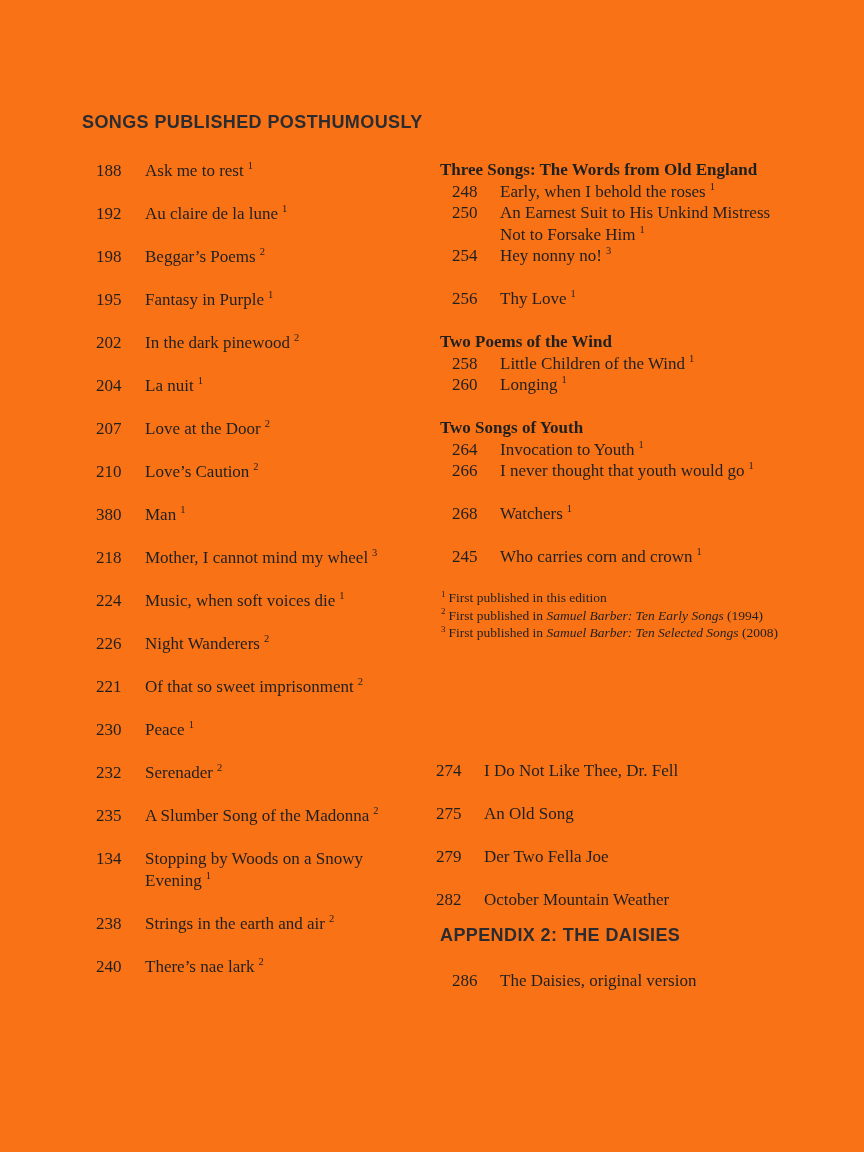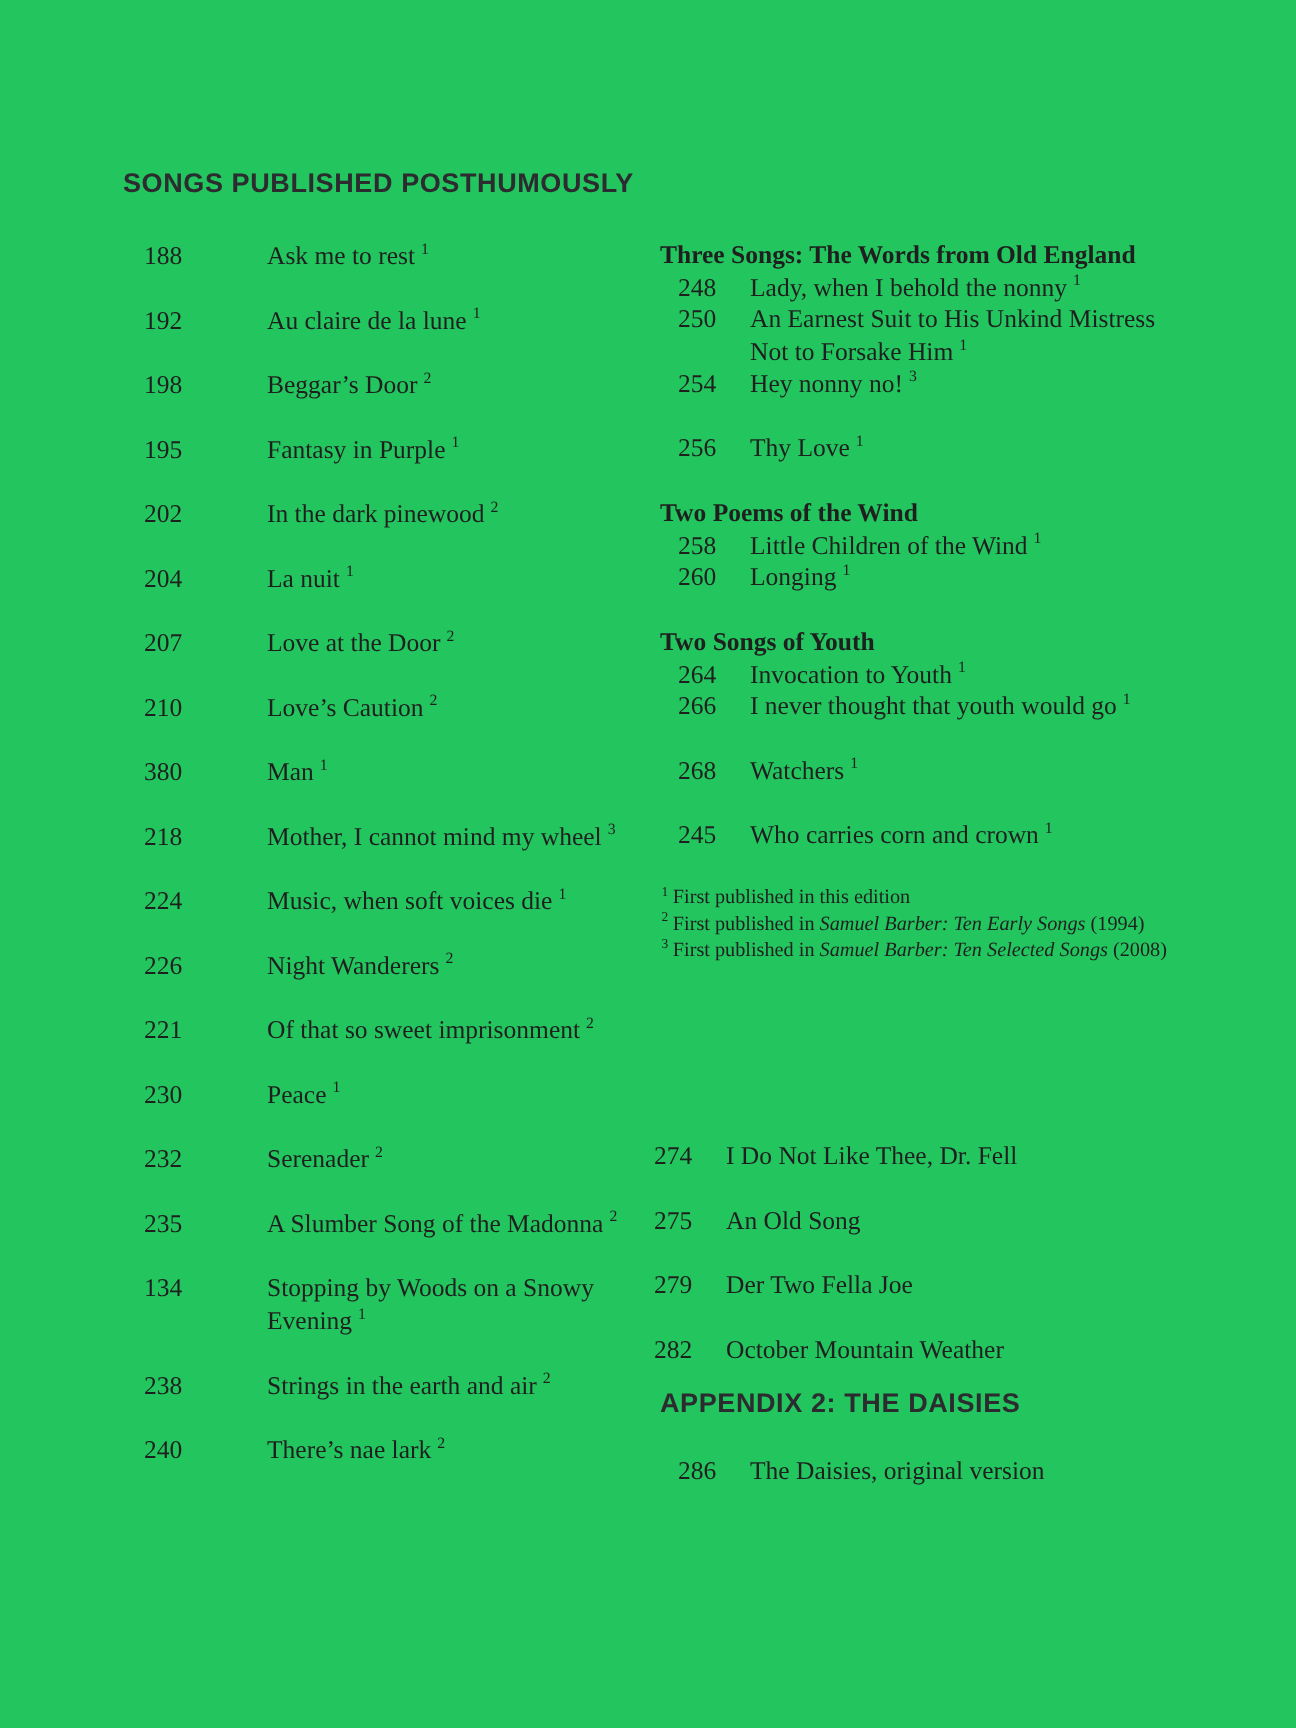--- a/index.html
+++ b/index.html
@@ -1,38 +1,38 @@
 <!DOCTYPE html>
 <html><head>
 <meta charset="utf-8">
 <style>
   html,body{margin:0;padding:0;background:#ffffff;}
   .page{
     position:relative;
     width:864px;height:1152px;
-    background:#22c55e;
+    background:#f97316;
     font-family:"Liberation Serif", serif;
     color:#1f1f1f;
     overflow:hidden;
   }
   .sans-heading{
     font-family:"Liberation Sans", sans-serif;
     font-weight:700;
     font-size:18px;
     line-height:21px;
     letter-spacing:0.4px;
     color:#2c2c30;
     margin:0;
   }
   .main-heading{position:absolute;left:82px;top:112px;}
   
   .col-left{position:absolute;left:96px;top:160px;width:335px;}
   .col-right{position:absolute;left:440px;top:159px;width:410px;font-family:Liberation Serif, serif;}
   .entry{display:flex;font-size:17px;line-height:21.5px;}
-  .col-left > .entry{margin-bottom:21.5px;gap:33px;}
+  .col-left > .entry{margin-bottom:21.5px;}
   .col-left .num{flex:none;width:49px;}
   .col-left .etitle{width:266px;}
   .rsection{margin-bottom:21.5px;}
   .gheader{font-weight:700;font-size:17px;line-height:21.5px;}
   .col-right .entry{padding-left:12px;}
   .col-right .num{flex:none;width:48px;}
   .col-right .etitle{width:312px;}
   sup.fn{
     font-size:10.5px;
     line-height:0;
@@ -62,21 +62,21 @@
       <div class="entry">
         <span class="num">188</span>
         <span class="etitle"><span>Ask me to rest</span><sup class="fn">1</sup></span>
       </div>
       <div class="entry">
         <span class="num">192</span>
         <span class="etitle"><span>Au claire de la lune</span><sup class="fn">1</sup></span>
       </div>
       <div class="entry">
         <span class="num">198</span>
-        <span class="etitle"><span>Beggar’s Door</span><sup class="fn">2</sup></span>
+        <span class="etitle"><span>Beggar’s Poems</span><sup class="fn">2</sup></span>
       </div>
       <div class="entry">
         <span class="num">195</span>
         <span class="etitle"><span>Fantasy in Purple</span><sup class="fn">1</sup></span>
       </div>
       <div class="entry">
         <span class="num">202</span>
         <span class="etitle"><span>In the dark pinewood</span><sup class="fn">2</sup></span>
       </div>
       <div class="entry">
@@ -135,21 +135,21 @@
         <span class="num">240</span>
         <span class="etitle"><span>There’s nae lark</span><sup class="fn">2</sup></span>
       </div>
     </div>
 
   <div class="col-right" id="right-groups">
       <div class="rsection">
         <div class="gheader">Three Songs: The Words from Old England</div>
         <div class="entry">
           <span class="num">248</span>
-          <span class="etitle"><span>Lady, when I behold the nonny</span><sup class="fn">1</sup></span>
+          <span class="etitle"><span>Early, when I behold the roses</span><sup class="fn">1</sup></span>
         </div>
         <div class="entry">
           <span class="num">250</span>
           <span class="etitle"><span>An Earnest Suit to His Unkind Mistress</span><br><span>Not to Forsake Him</span><sup class="fn">1</sup></span>
         </div>
         <div class="entry">
           <span class="num">254</span>
           <span class="etitle"><span>Hey nonny no!</span><sup class="fn">3</sup></span>
         </div>
       </div>

